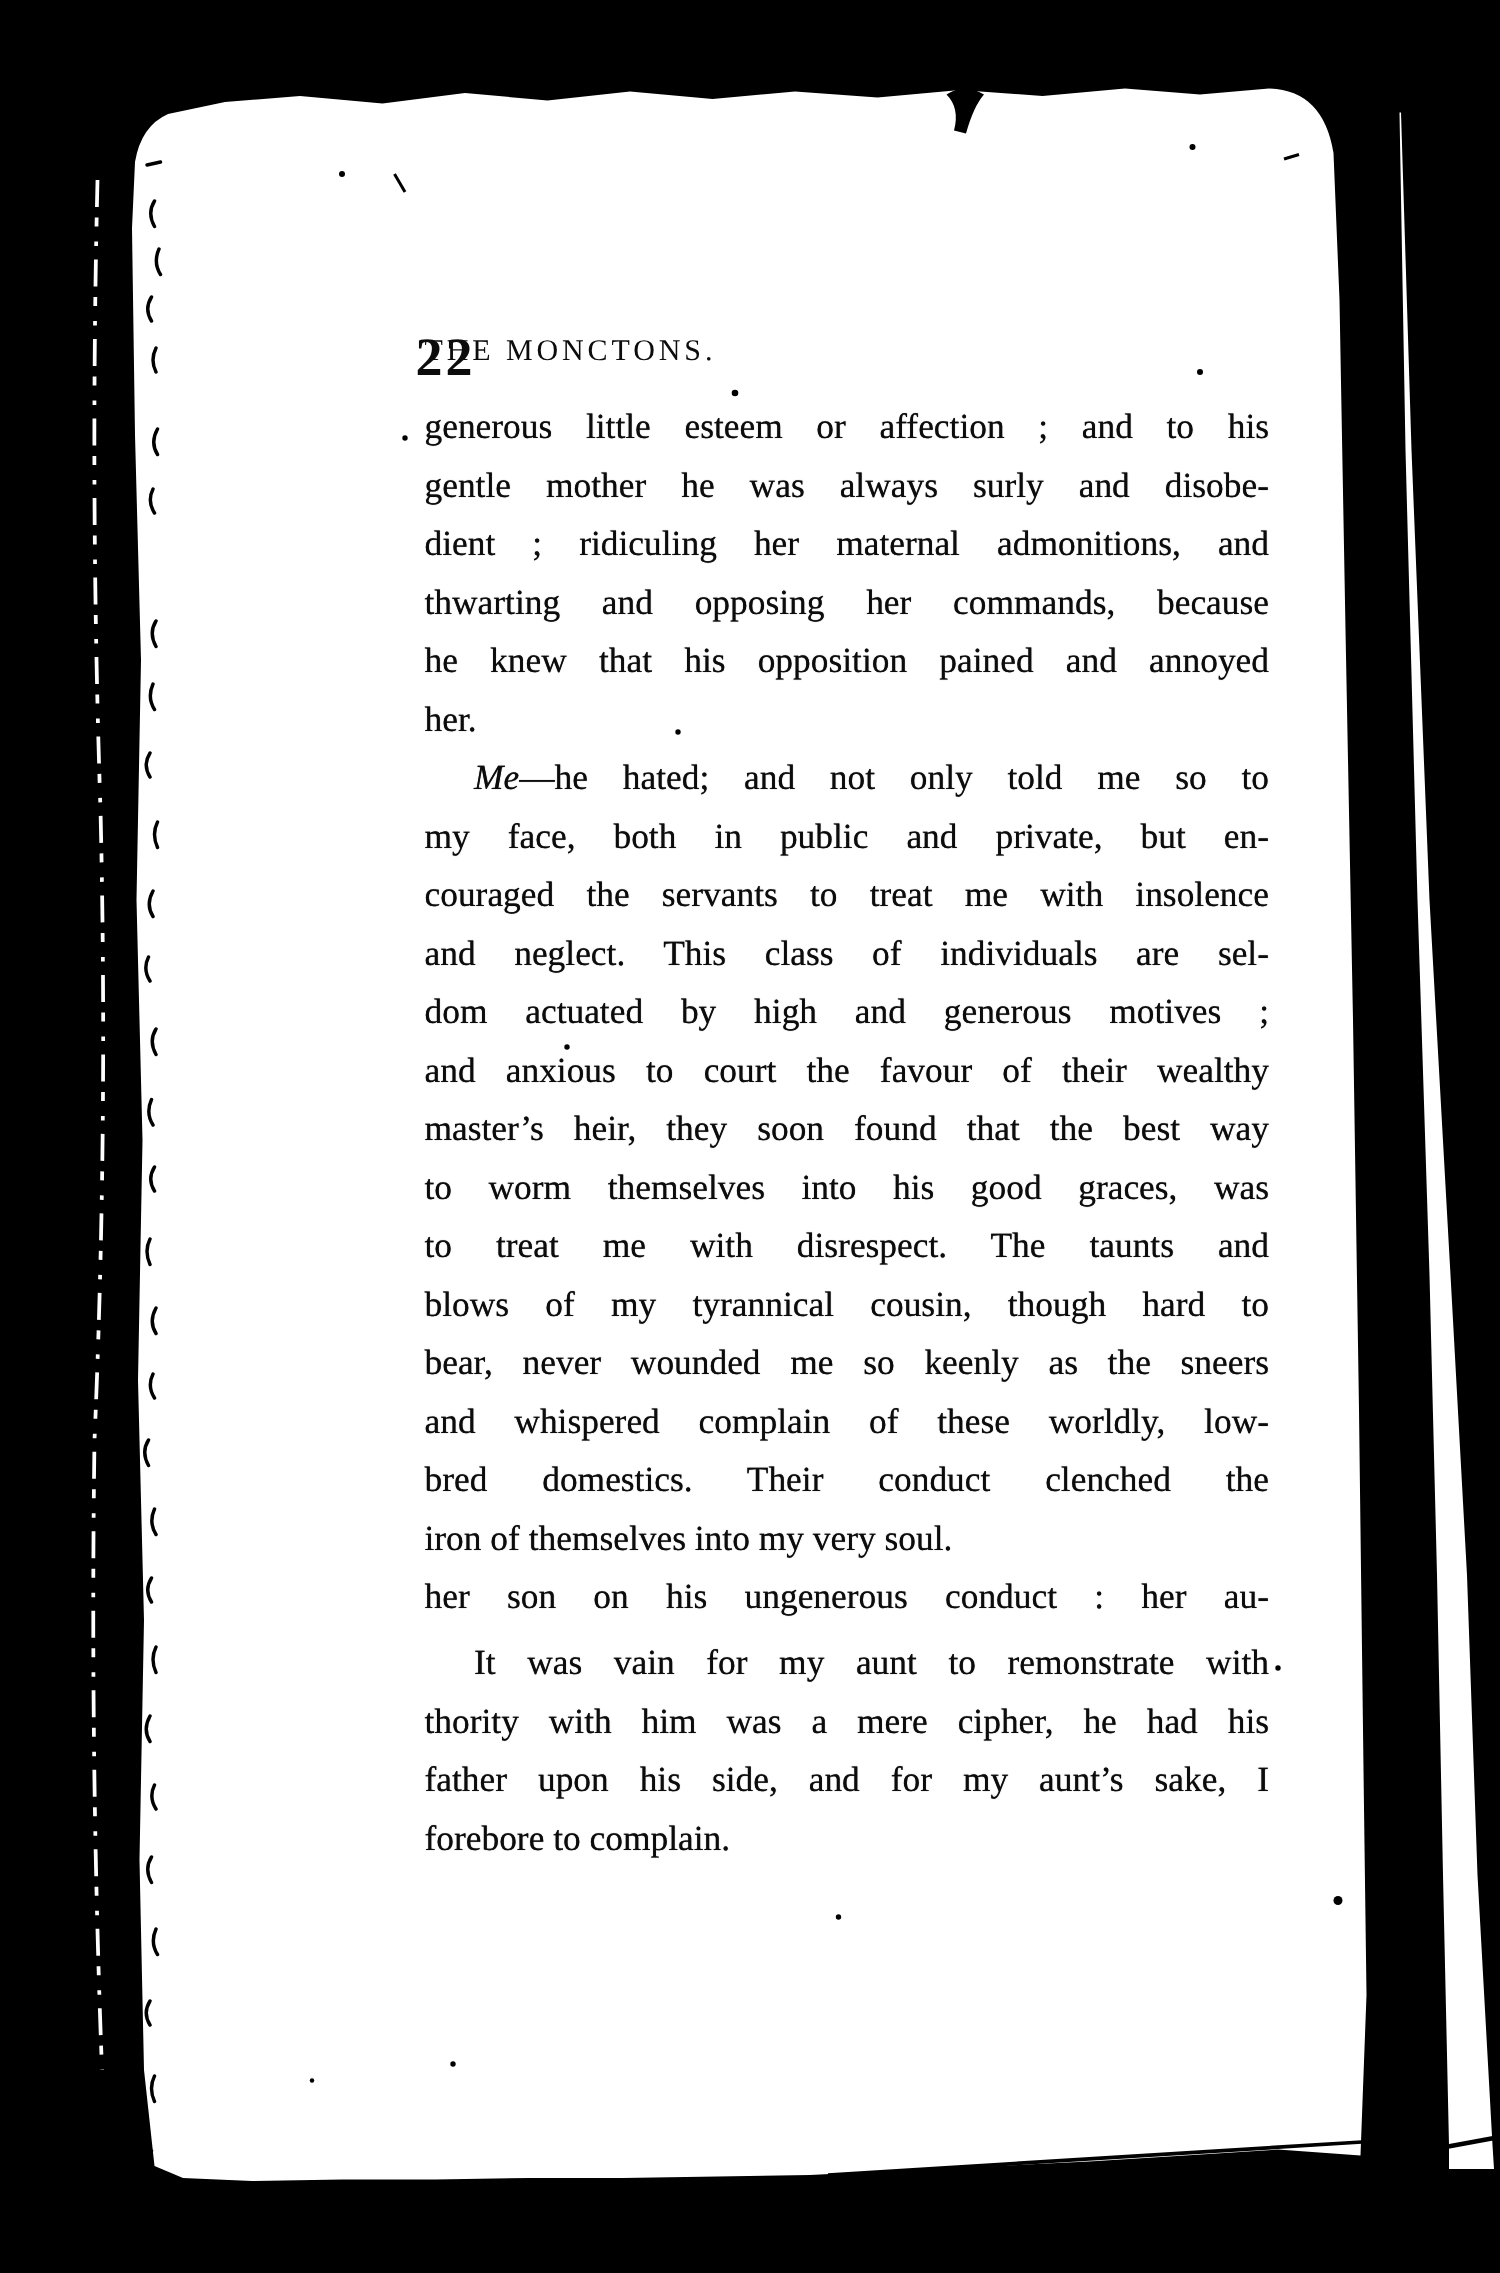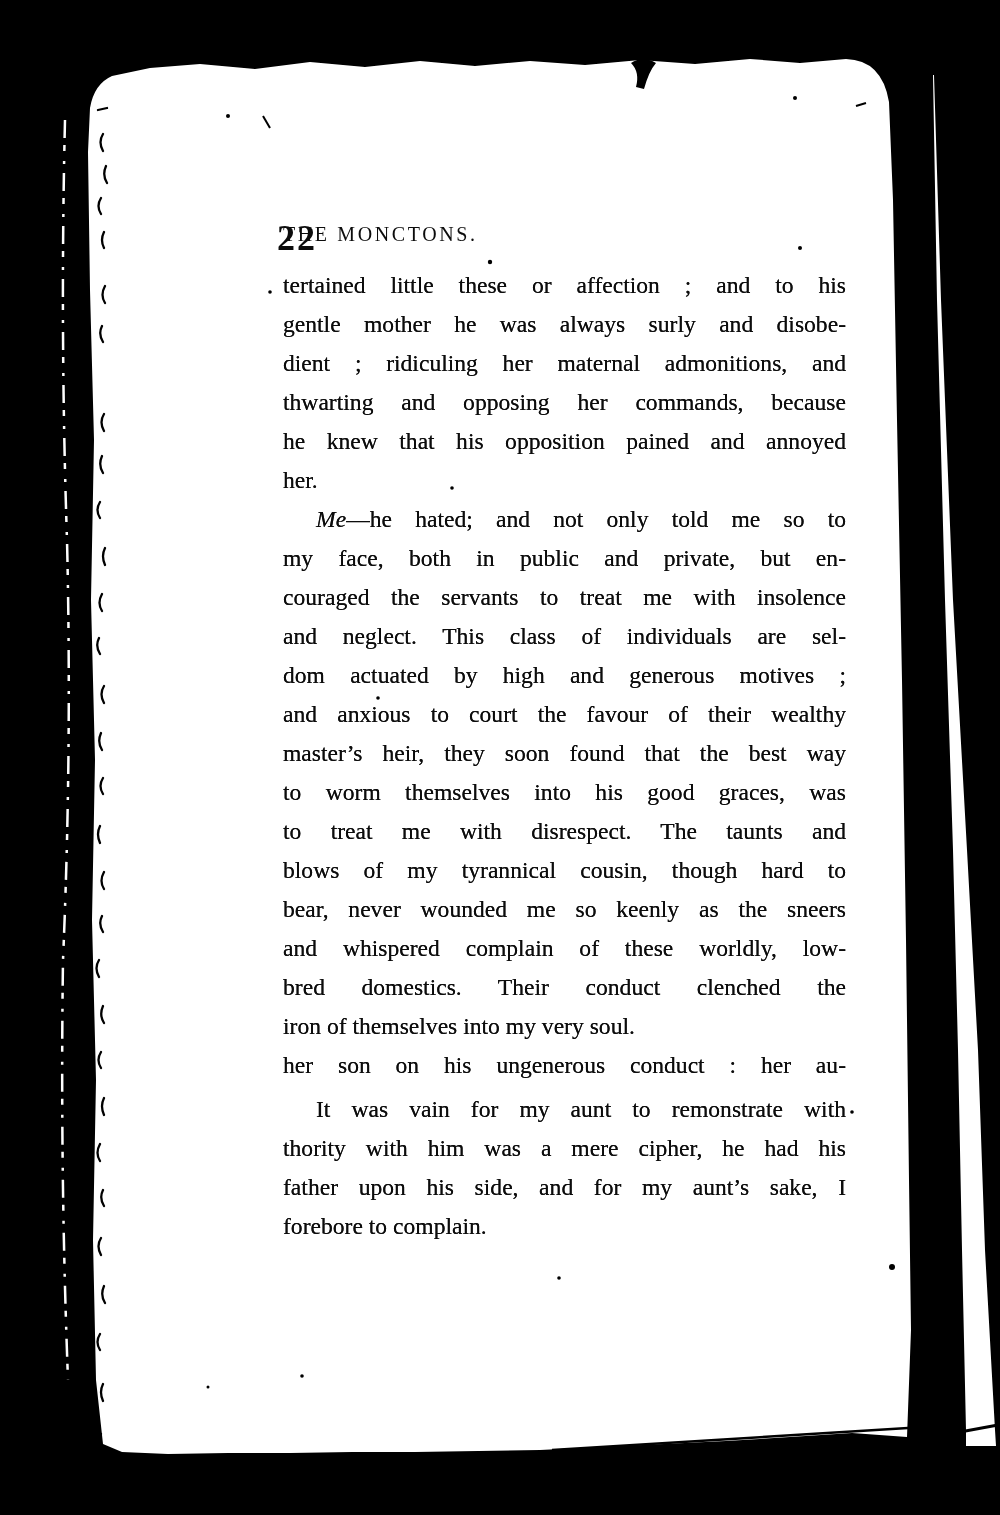--- a/index.html
+++ b/index.html
@@ -79,21 +79,21 @@
     </g>
   </svg>
 
   <div class="content">
 
     <div class="pagenum">22</div>
     <div class="runhead">THE MONCTONS.</div>
 
     <div class="textblock">
 
-      <div class="line j">tertained little these or affection ; and to his</div>
+      <div class="line j">generous little esteem or affection ; and to his</div>
       <div class="line j">gentle mother he was always surly and disobe-</div>
       <div class="line j">dient ; ridiculing her maternal admonitions, and</div>
       <div class="line j">thwarting and opposing her commands, because</div>
       <div class="line j">he knew that his opposition pained and annoyed</div>
       <div class="line last">her.</div>
 
       <div class="line indent"><em class="lead">Me</em><span>—he hated; and not only told me so to</span></div>
       <div class="line">my face, both in public and private, but en-</div>
       <div class="line">couraged the servants to treat me with insolence</div>
       <div class="line">and neglect. This class of individuals are sel-</div>

